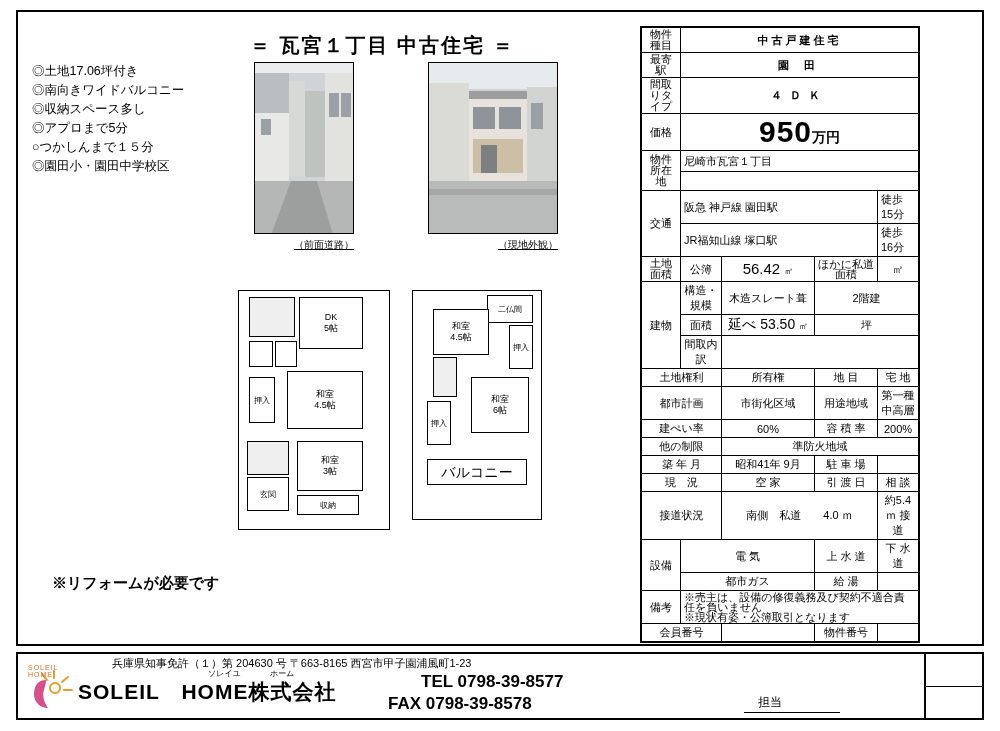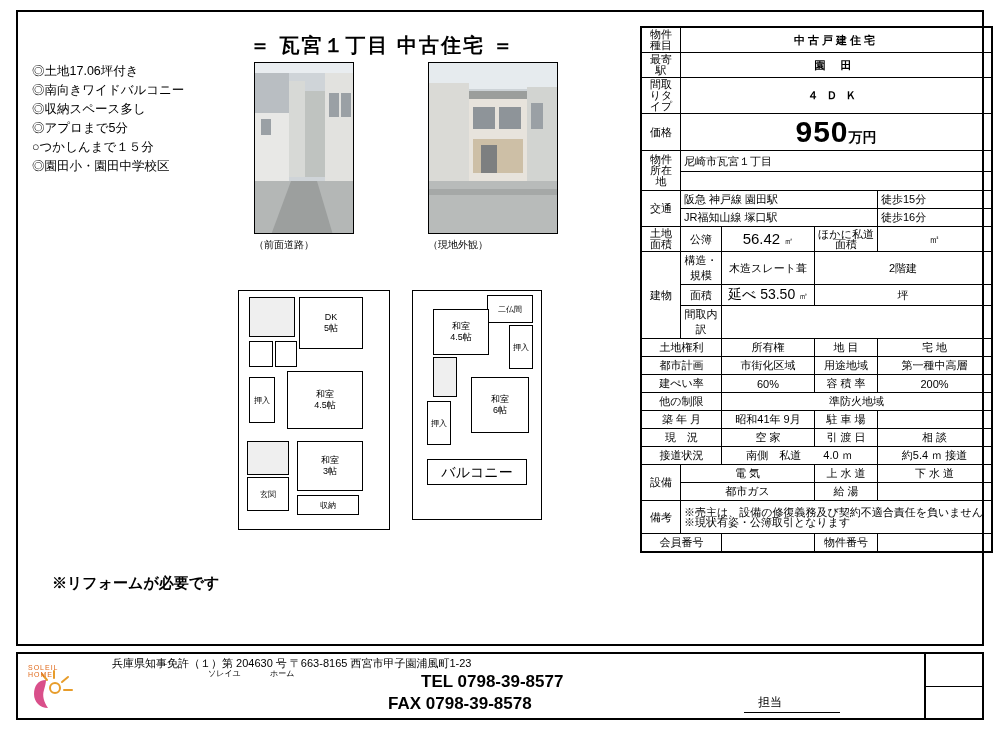--- a/index.html
+++ b/index.html
@@ -9,36 +9,36 @@
   .bottomframe{position:absolute;left:16px;top:652px;width:968px;height:68px;border:2px solid #000;box-sizing:border-box;}
 
   
   .title{position:absolute;left:250px;top:32px;font-size:20px;font-weight:bold;letter-spacing:2px;}
   .bullets{position:absolute;left:32px;top:62px;font-size:12.5px;line-height:19px;}
   .bullets div{white-space:nowrap;}
 
   .photo{position:absolute;border:1px solid #000;box-sizing:border-box;overflow:hidden;}
   .ph1{left:254px;top:62px;width:100px;top:62px;height:172px;}
   .ph2{left:428px;top:62px;width:130px;height:172px;}
-  .phcap{position:absolute;font-size:10px;text-align:left;}
+  .phcap{position:absolute;font-size:10px;text-align:right;text-decoration:underline;}
   .cap1{left:254px;top:238px;width:100px;}
   .cap2{left:428px;top:238px;width:130px;}
 
   .reform{position:absolute;left:52px;top:574px;font-size:15px;font-weight:bold;}
   .note{position:absolute;left:32px;top:612px;font-size:10px;}
 
   
   .plan{position:absolute;border:1px solid #000;box-sizing:border-box;background:#fff;}
   .p1{left:238px;top:290px;width:152px;height:240px;}
   .p2{left:412px;top:290px;width:130px;height:230px;}
   .room{position:absolute;border:1px solid #000;box-sizing:border-box;font-size:9px;display:flex;align-items:center;justify-content:center;text-align:center;line-height:11px;background:#fff;}
   .roomsh{background:#efefef;}
 
   
-  .spec{position:absolute;left:640px;top:26px;width:353px;border:2px solid #000;box-sizing:border-box;border-collapse:collapse;}
+  .spec{position:absolute;left:640px;top:26px;width:280px;border:2px solid #000;box-sizing:border-box;border-collapse:collapse;}
   table.spec{border-collapse:collapse;}
   table.spec td{border:1px solid #000;font-size:11px;padding:1px 3px;vertical-align:middle;}
   td.lbl{width:32px;text-align:center;font-size:9px;line-height:11px;background:#fff;}
   .big1{font-size:19px;font-weight:bold;text-align:center;letter-spacing:3px;}
   .big2{font-size:16px;font-weight:bold;text-align:center;letter-spacing:6px;}
   .big3{font-size:18px;font-weight:bold;text-align:center;letter-spacing:8px;margin-left:8px;}
   .price{text-align:center;}
   .price .num{font-size:30px;font-weight:bold;letter-spacing:1px;}
   .price .unit{font-size:14px;font-weight:bold;}
   .c{text-align:center;}
@@ -314,20 +314,21 @@
       <circle cx="25" cy="20" r="5" fill="none" stroke="#e79c2a" stroke-width="2"></circle>
     </svg>
   </div>
   <div class="logotxt">
     <div>SOLEIL</div>
     <div>HOME</div>
   </div>
 
   <div class="ruby" style="left:196px;top:668px;">ソレイユ</div>
   <div class="ruby" style="left:258px;top:668px;">ホーム</div>
+  <div class="company">SOLEIL　HOME株式会社</div>
 
   <div class="tel">TEL 0798-39-8577</div>
   <div class="fax">FAX 0798-39-8578</div>
 
   <div class="charge">担当</div>
   <div class="chargeline"></div>
 
   <div class="bx">
 
     <div style="position:absolute;left:0;top:34px;width:60px;border-top:1px solid #000;"></div>

